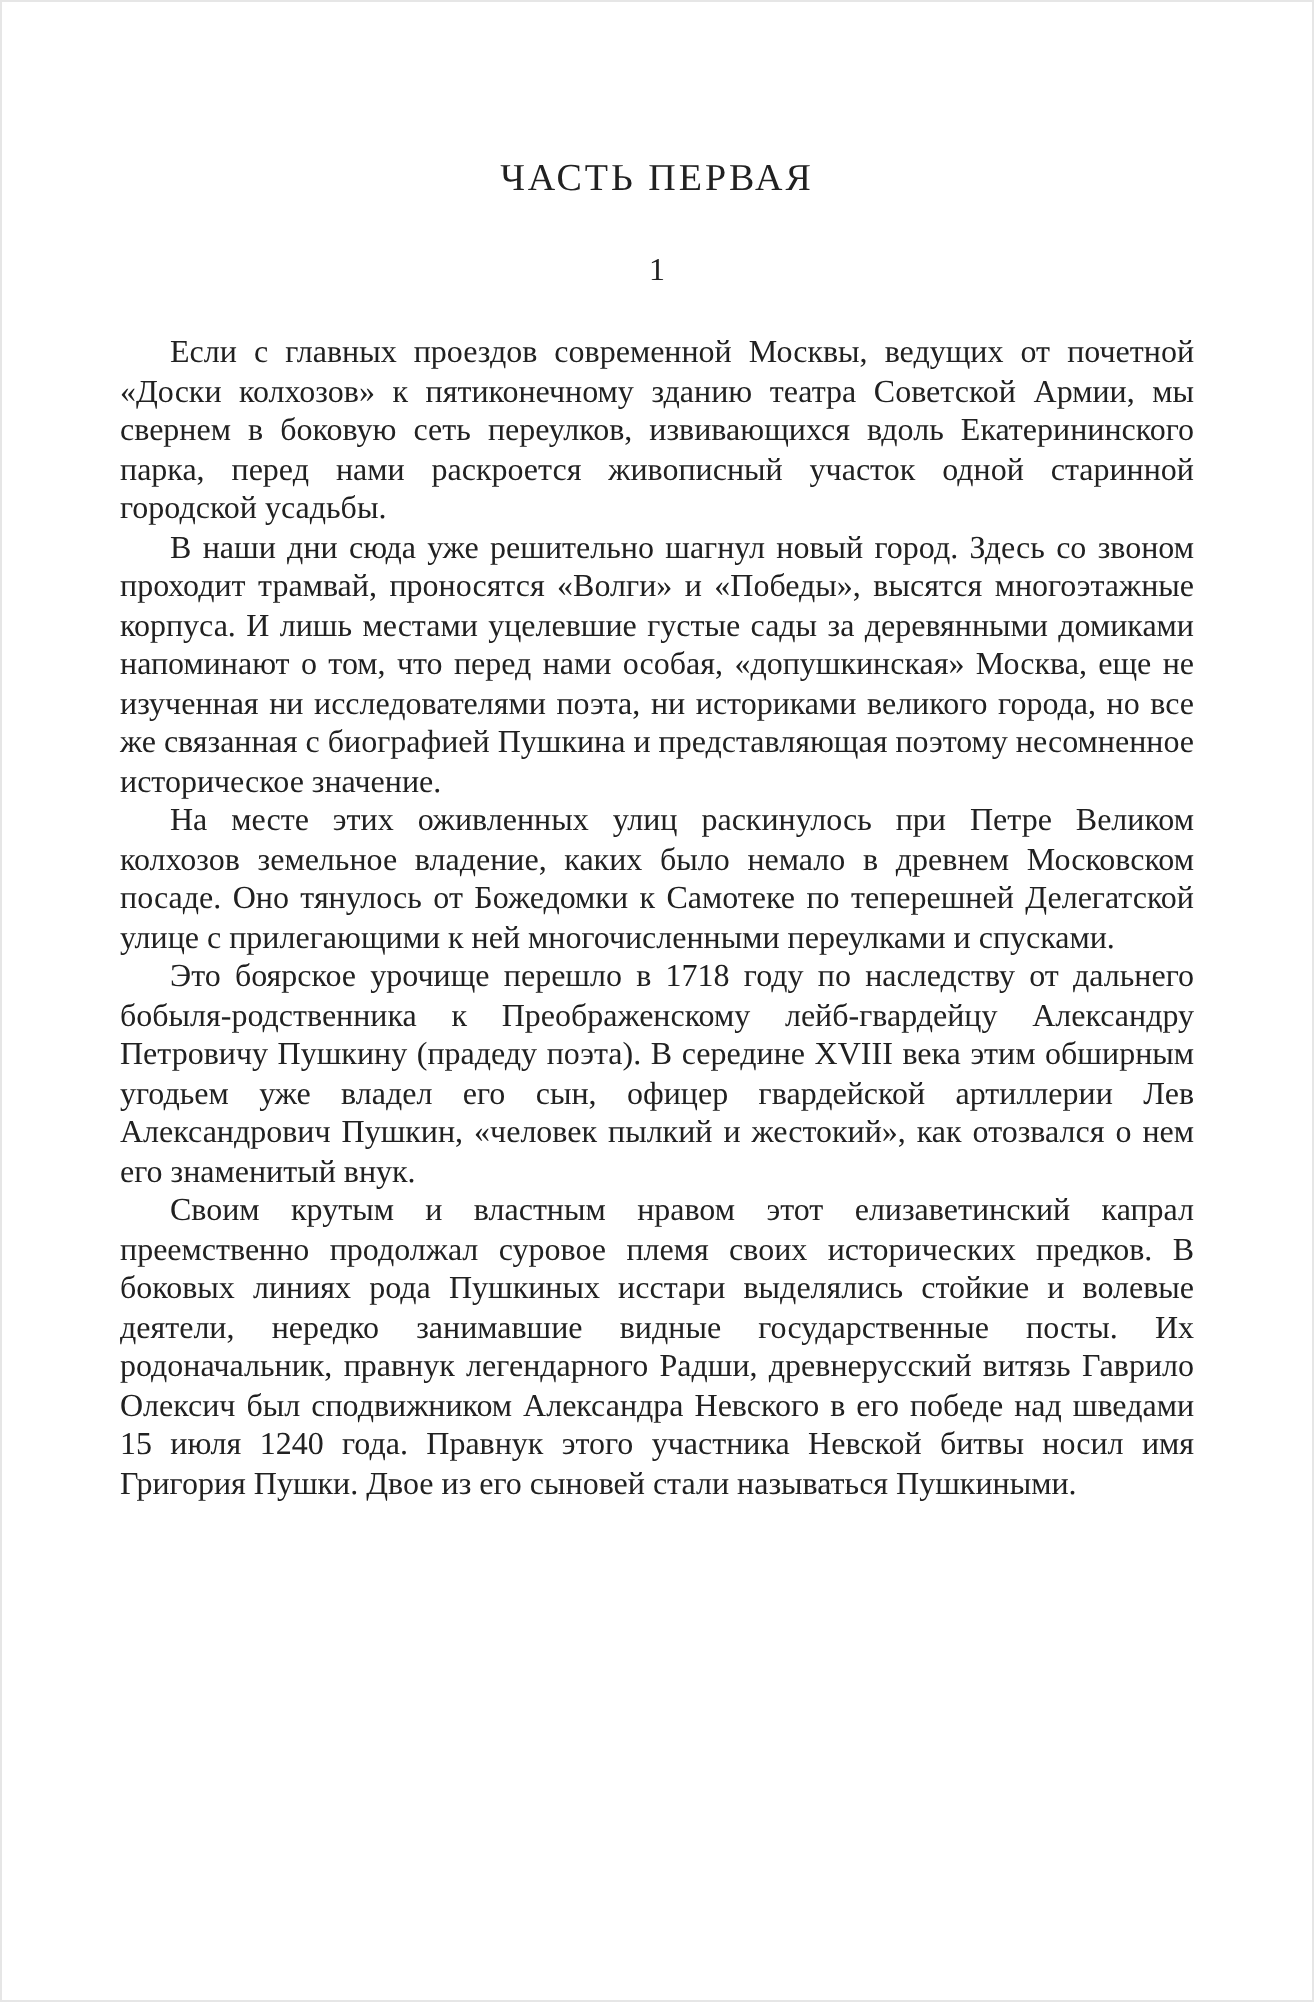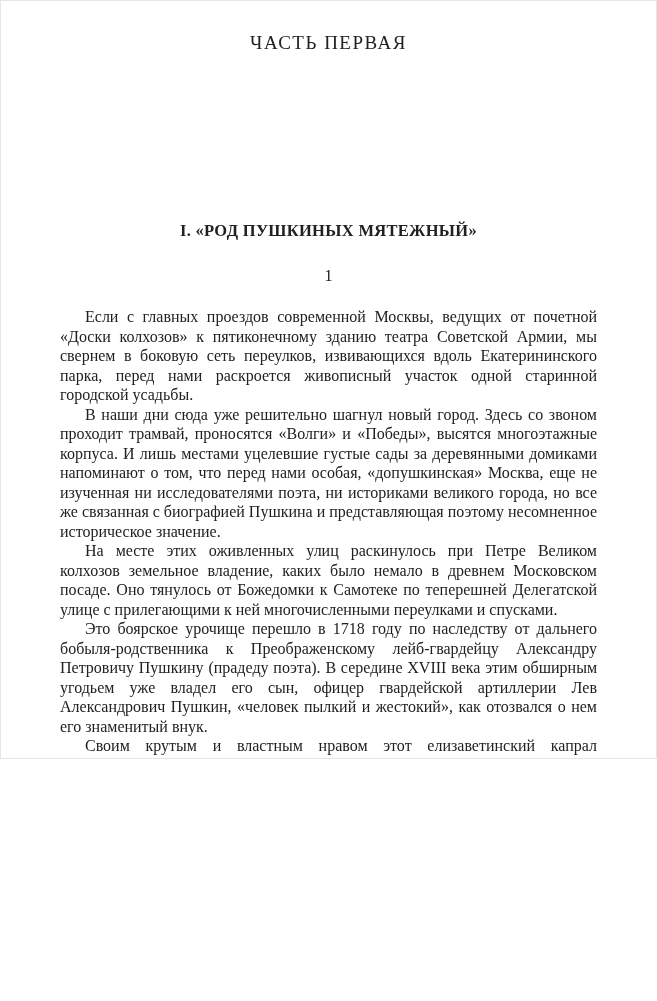--- a/index.html
+++ b/index.html
@@ -3,29 +3,29 @@
 <meta charset="utf-8">
 <style>
   html, body {
     margin: 0;
     padding: 0;
     background: #ffffff;
   }
   .page {
     position: relative;
     width: 657px;
-    height: 759px;
+    height: 1001px;
     margin: 0 auto;
     background: #ffffff;
     box-shadow: inset 0 0 0 1px #e6e6e6;
     font-family: "Liberation Serif", "DejaVu Serif", serif;
     color: #212121;
     overflow: hidden;
     box-sizing: border-box;
-    padding-top: 32px;
+    padding-top: 79px;
   }
   .part-title {
     margin: 0;
     text-align: center;
     font-size: 19px;
     font-weight: normal;
     letter-spacing: 1.5px;
     line-height: 22px;
   }
   .chapter-title {
@@ -57,21 +57,20 @@
     text-indent: 25px;
   }
 </style>
 </head>
 <body>
 
 <div class="page">
 
   <h1 class="part-title">ЧАСТЬ ПЕРВАЯ</h1>
 
-  <h2 class="chapter-title">I. «РОД ПУШКИНЫХ МЯТЕЖНЫЙ»</h2>
 
   <div class="section-number">1</div>
 
   <div class="body-text">
     <p>Если с главных проездов современной Москвы, ведущих от почетной «Доски колхозов» к пятиконечному зданию театра Советской Армии, мы свернем в боковую сеть переулков, извивающихся вдоль Екатерининского парка, перед нами раскроется живописный участок одной старинной городской усадьбы.</p>
     <p>В наши дни сюда уже решительно шагнул новый город. Здесь со звоном проходит трамвай, проносятся «Волги» и «Победы», высятся многоэтажные корпуса. И лишь местами уцелевшие густые сады за деревянными домиками напоминают о том, что перед нами особая, «допушкинская» Москва, еще не изученная ни исследователями поэта, ни историками великого города, но все же связанная с биографией Пушкина и представляющая поэтому несомненное историческое значение.</p>
     <p>На месте этих оживленных улиц раскинулось при Петре Великом колхозов земельное владение, каких было немало в древнем Московском посаде. Оно тянулось от Божедомки к Самотеке по теперешней Делегатской улице с прилегающими к ней многочисленными переулками и спусками.</p>
     <p>Это боярское урочище перешло в 1718 году по наследству от дальнего бобыля-родственника к Преображенскому лейб-гвардейцу Александру Петровичу Пушкину (прадеду поэта). В середине XVIII века этим обширным угодьем уже владел его сын, офицер гвардейской артиллерии Лев Александрович Пушкин, «человек пылкий и жестокий», как отозвался о нем его знаменитый внук.</p>
     <p>Своим крутым и властным нравом этот елизаветинский капрал преемственно продолжал суровое племя своих исторических предков. В боковых линиях рода Пушкиных исстари выделялись стойкие и волевые деятели, нередко занимавшие видные государственные посты. Их родоначальник, правнук легендарного Радши, древнерусский витязь Гаврило Олексич был сподвижником Александра Невского в его победе над шведами 15 июля 1240 года. Правнук этого участника Невской битвы носил имя Григория Пушки. Двое из его сыновей стали называться Пушкиными.</p>
   </div>

